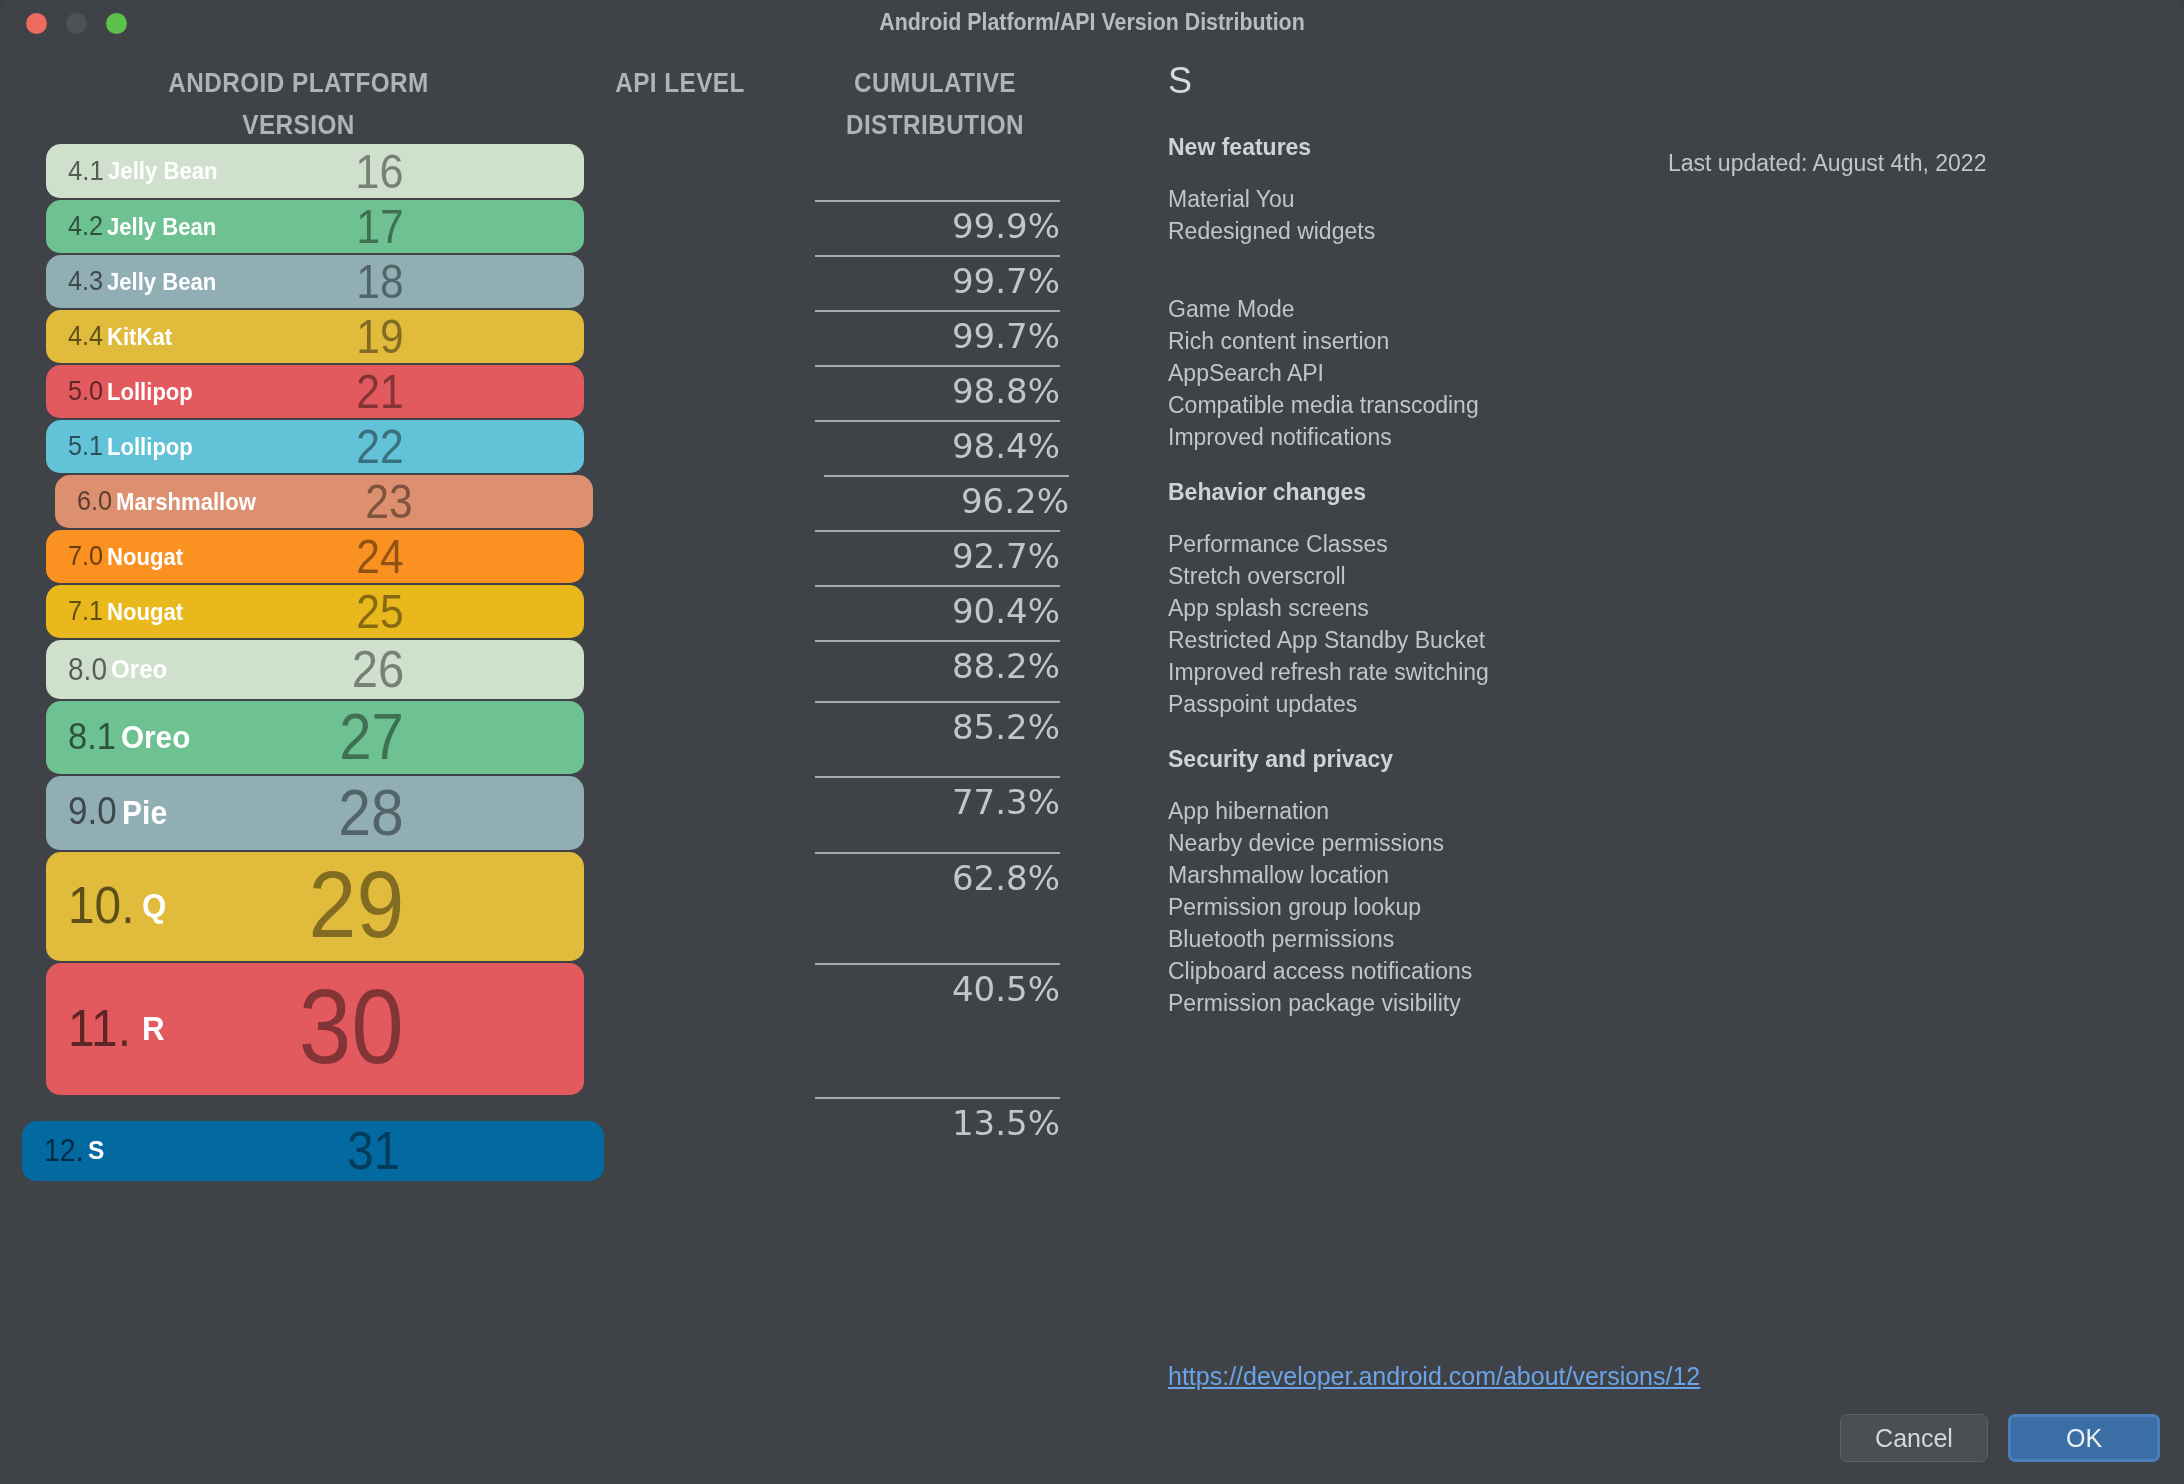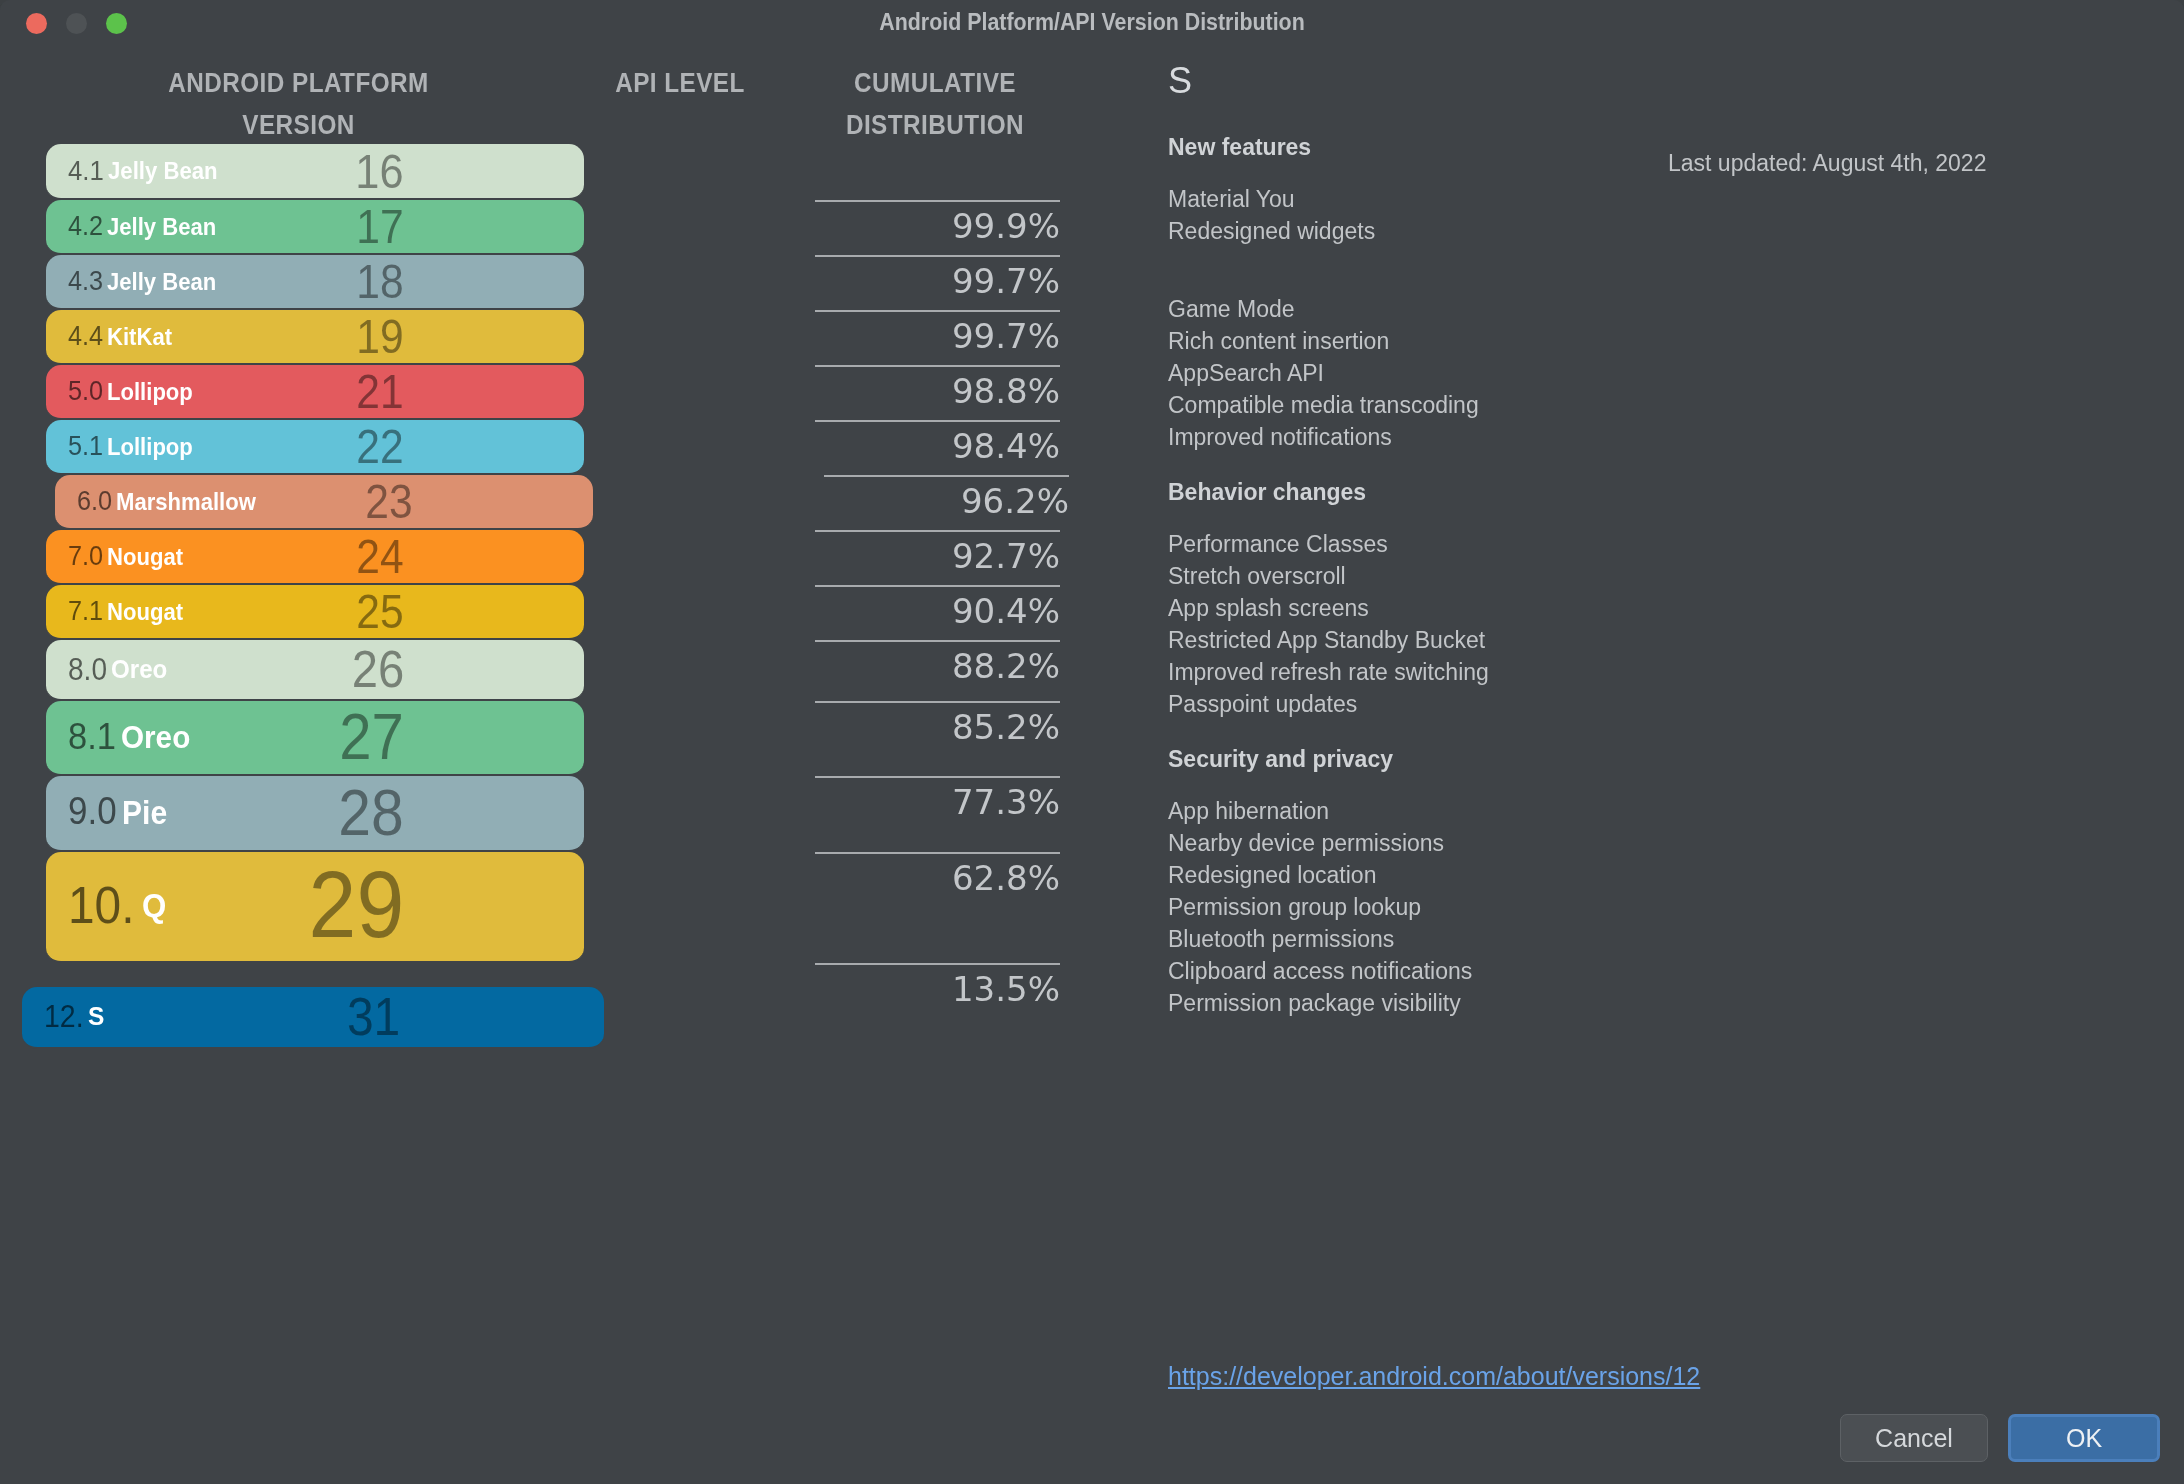--- a/index.html
+++ b/index.html
@@ -319,20 +319,28 @@
           <div class="cumul">77.3%</div>
         </div>
         <div class="row" style="height: 111px;">
           <div class="bar" style="width: 538px; background: rgb(224, 187, 60);">
             <div class="ver-num" style="font-size: 52px; top: 23.26px;">10.</div>
             <div class="ver-name" style="font-size: 34px; left: 95.84px; top: 34.42px;">Q</div>
             <div class="api-num" style="font-size: 95.46px; top: -1.776px; right: 180px;">29</div>
           </div>
           <div class="cumul">62.8%</div>
         </div>
+        <div class="row" style="height: 134px;">
+          <div class="bar" style="width: 538px; background: rgb(227, 90, 94);">
+            <div class="ver-num" style="font-size: 52px; top: 34.76px;">11.</div>
+            <div class="ver-name" style="font-size: 34px; left: 95.84px; top: 45.92px;">R</div>
+            <div class="api-num" style="font-size: 105px; top: 4px; right: 180px;">30</div>
+          </div>
+          <div class="cumul">40.5%</div>
+        </div>
         <div class="row wide" style="height: 62px;">
           <div class="bar" style="width: 582px; background: #0369a1; margin-top: 24px;">
             <div class="ver-num" style="font-size: 31px; top: 11.78px;">12.</div>
             <div class="ver-name" style="font-size: 26.66px; left: 66.02px; top: 14.4708px;">S</div>
             <div class="api-num" style="font-size: 53.32px; top: -0.992px; right: 204px;">31</div>
           </div>
           <div class="cumul">13.5%</div>
         </div>
       </div>
   </div>
@@ -360,21 +368,21 @@
           <div class="feat">Stretch overscroll</div>
           <div class="feat">App splash screens</div>
           <div class="feat">Restricted App Standby Bucket</div>
           <div class="feat">Improved refresh rate switching</div>
           <div class="feat">Passpoint updates</div>
         </div>
         <div class="sect-head">Security and privacy</div>
         <div class="feat-list">
           <div class="feat">App hibernation</div>
           <div class="feat">Nearby device permissions</div>
-          <div class="feat">Redesigned location</div>
+          <div class="feat">Marshmallow location</div>
           <div class="feat">Permission group lookup</div>
           <div class="feat">Bluetooth permissions</div>
           <div class="feat">Clipboard access notifications</div>
           <div class="feat">Permission package visibility</div>
         </div>
       </div>
   </div>
 
   <a class="url-link" href="#">https://developer.android.com/about/versions/12</a>
 

